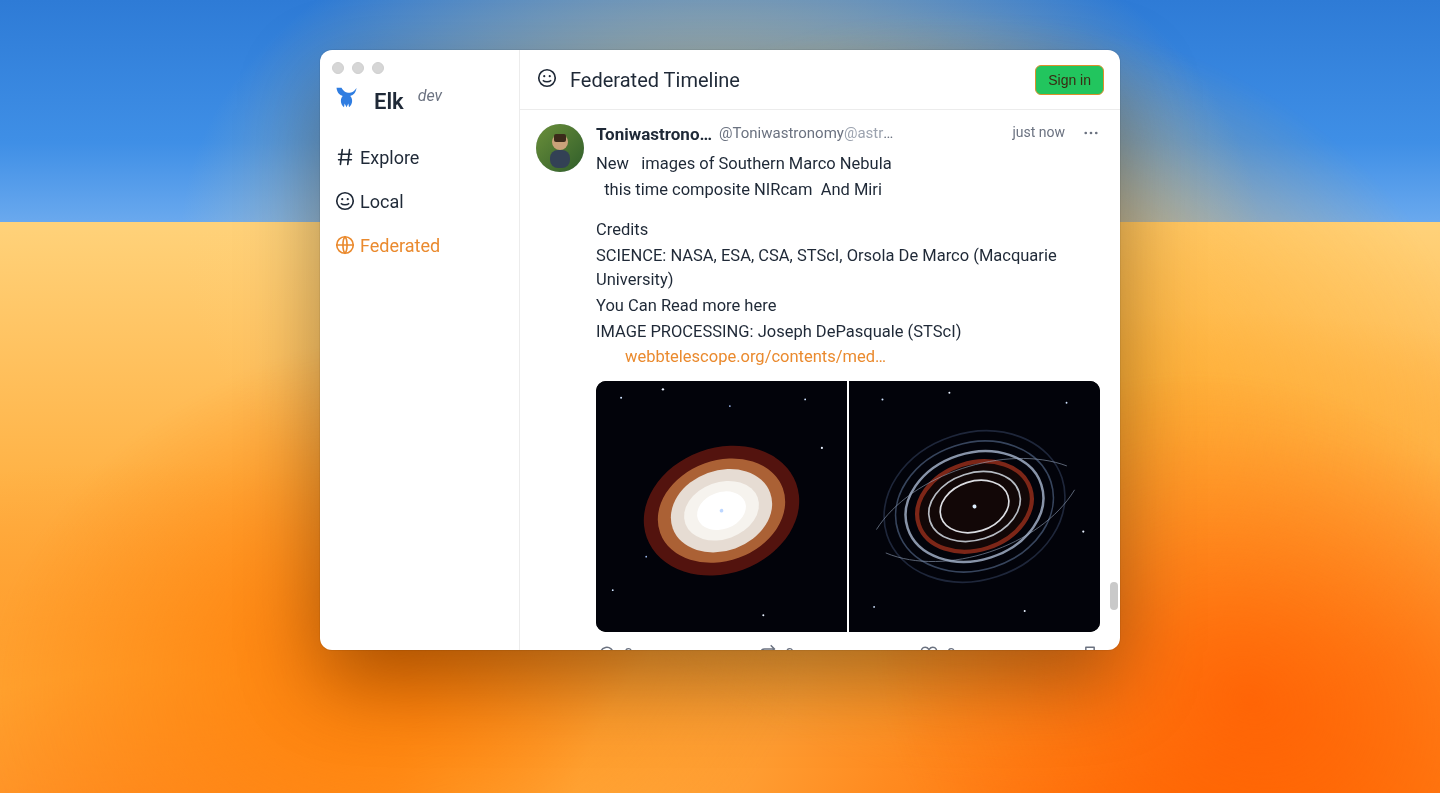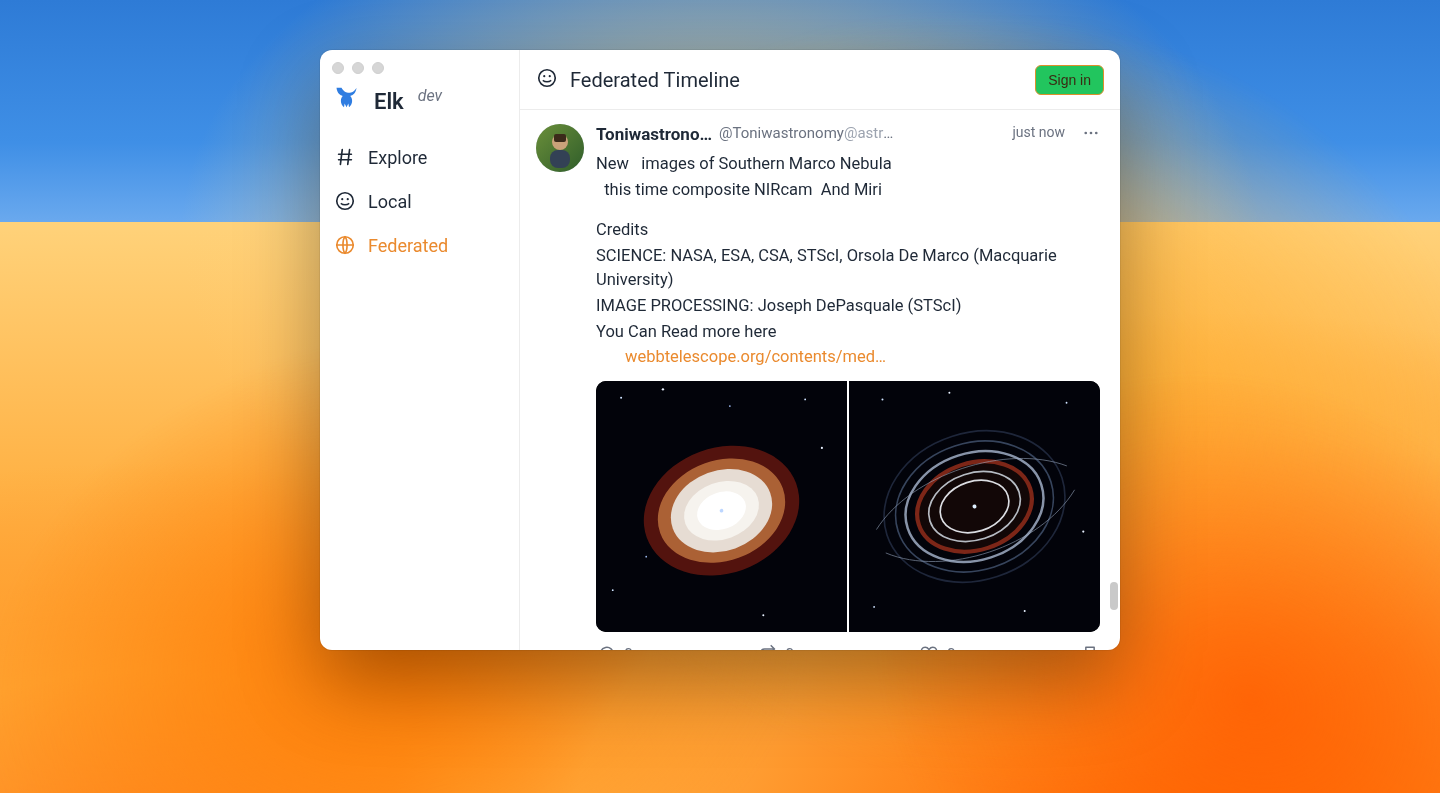--- a/index.html
+++ b/index.html
@@ -29,21 +29,21 @@
   }
   .traffic { position:absolute; left:12px; top:12px; display:flex; gap:8px; }
   .traffic .dot { width:12px; height:12px; border-radius:50%; background:#d6d6d6; border:1px solid #cfcfcf; }
 
   .sidebar { width: 200px; border-right: 1px solid #ececec; padding: 14px 14px 16px 14px; }
   .brand { display:flex; align-items:center; gap:10px; margin-top: 20px; margin-bottom: 28px; }
   .brand-name { font-size: 22px; font-weight: 600; color:#1f2937; }
   .brand-sup { font-size: 16px; color:#6b7280; font-style: italic; margin-left:4px; position:relative; top:-6px; }
 
   .nav { display:flex; flex-direction:column; gap:22px; margin-top: 6px; }
-  .nav-item { display:flex; align-items:center; gap:12px; font-size: 18px; color:#1f2937; cursor:pointer; }
+  .nav-item { display:flex; align-items:center; gap:4px; font-size: 18px; color:#1f2937; cursor:pointer; }
   .nav-item.active { color:#ea8a2e;align-items:center; }
   .nav-item .icon { width:22px; height:22px; display:inline-flex; align-items:center; justify-content:center; color:inherit; }
 
   .main { flex:1; display:flex; flex-direction:column; min-width:0; position:relative; }
   .topbar { height:60px; border-bottom:1px solid #ececec; display:flex; align-items:center; justify-content:space-between; padding:0 16px; }
   .topbar-left { display:flex; align-items:center; gap:12px; }
   .topbar-title { font-size:20px; font-weight:400; color:#1f2937; }
   .signin { background:#22c55e; color:#3a2a12; border:1px solid #dd8f2c; padding:6px 12px; border-radius:6px; font-size:14px; cursor:pointer; }
 
   .feed { flex:1; overflow:auto; }
@@ -188,22 +188,22 @@
                 </svg>
             </span>
           </div>
 
           <div class="content">
             <p style="white-space:pre;">New   images of Southern Marco Nebula</p>
             <p style="white-space:pre;">  this time composite NIRcam  And Miri</p>
             <div class="gap"></div>
             <p>Credits</p>
             <p>SCIENCE: NASA, ESA, CSA, STScI, Orsola De Marco (Macquarie University)</p>
+            <p>You Can Read more here</p>
             <p>IMAGE PROCESSING: Joseph DePasquale (STScI)</p>
-            <p>You Can Read more here</p>
             <p><a href="#" class="link">webbtelescope.org/contents/med…</a></p>
           </div>
 
           <div class="media">
             <div class="tile">
               <svg viewBox="0 0 300 300">
                 <rect width="300" height="300" fill="#02030a"></rect>
                 <g>
                   <circle cx="30" cy="20" r="1.2" fill="#cfe3ff"></circle>
                   <circle cx="80" cy="10" r="1.4" fill="#e8f1ff"></circle>

